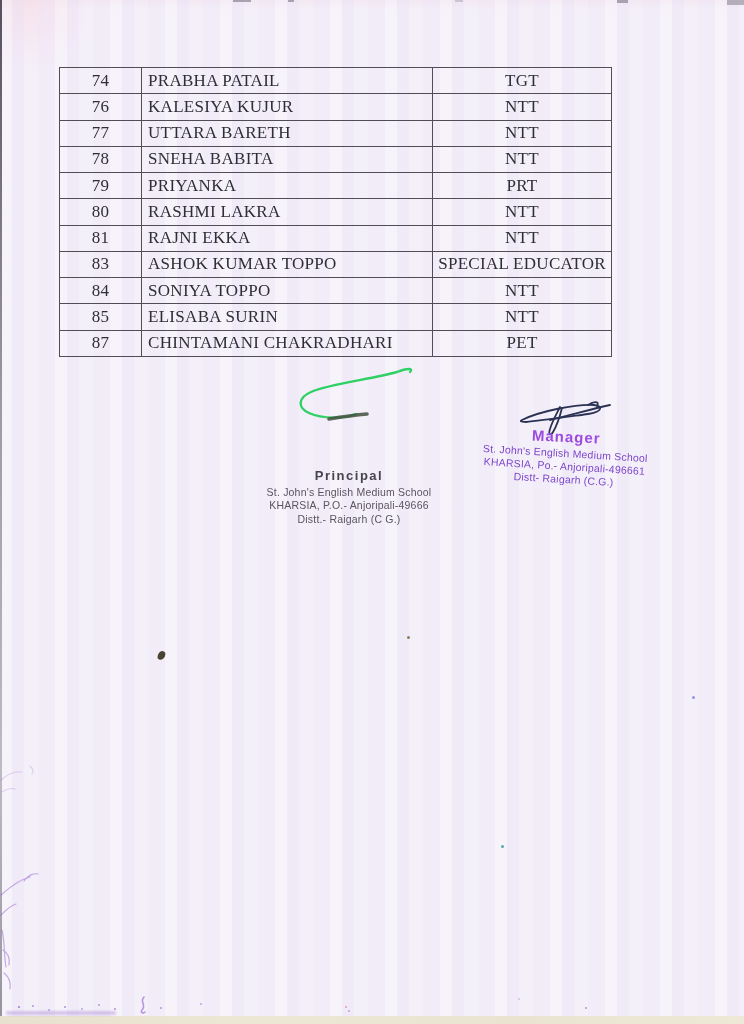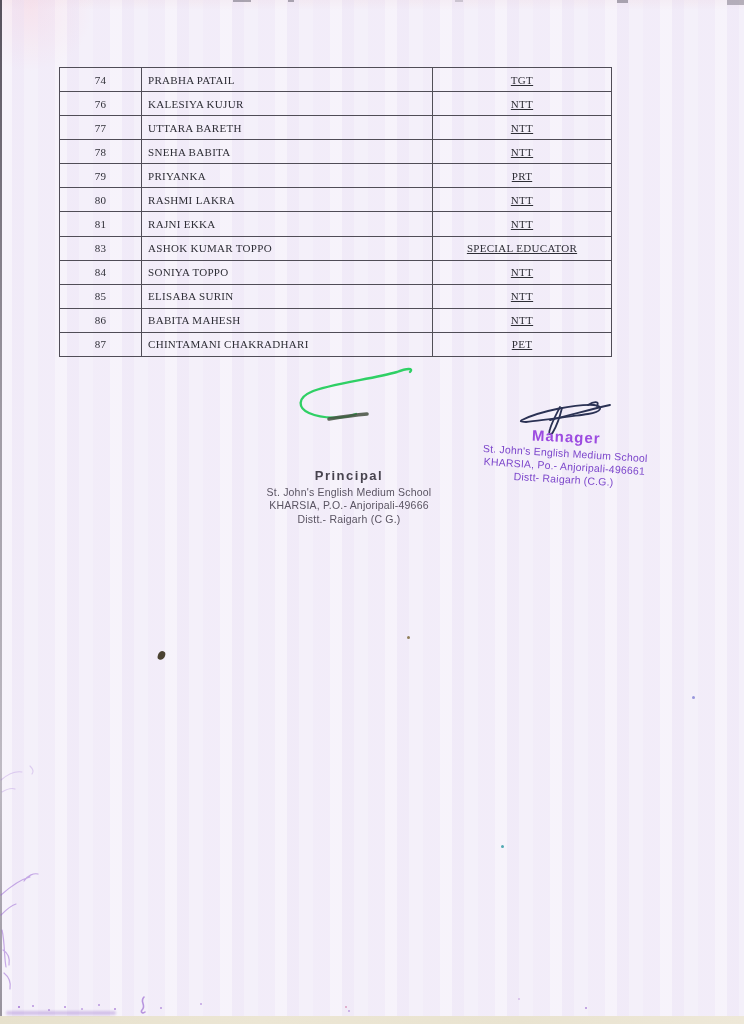--- a/index.html
+++ b/index.html
@@ -42,25 +42,25 @@
       80px -2px 0 rgba(135,75,200,.4), 96px 2px 0 rgba(135,75,200,.45),
       142px 1px 0 rgba(135,75,200,.4), 182px -3px 0 rgba(135,75,200,.35),
       327px 0px 0 rgba(200,90,140,.4), 330px 4px 0 rgba(135,75,200,.35),
       500px -8px 0 rgba(170,110,210,.3), 567px 1px 0 rgba(135,75,200,.45);}
   .squiggle-svg{position:absolute;left:136px;top:995px;}
   .scratch-svg{position:absolute;left:0;top:855px;}
   .scratch-svg2{position:absolute;left:0;top:762px;opacity:.5;}
   
   table.staff{position:absolute;left:59px;top:67px;width:543px;height:290px;
     border-collapse:collapse;table-layout:fixed;
-    font-family:"Liberation Serif",serif;font-size:11px;color:#2e2e36;letter-spacing:.3px;}
+    font-family:"Liberation Serif",serif;font-size:17px;color:#2e2e36;letter-spacing:.3px;}
   table.staff td{border:1.6px solid #504d57;padding:0 0 0 2px;white-space:nowrap;overflow:hidden;}
   table.staff td.c-sno{width:81px;text-align:center;padding-left:0;}
   table.staff td.c-name{width:284px;text-align:left;padding-left:6px;}
-  table.staff td.c-desig{width:178px;text-align:center;padding-left:0;text-decoration:underline;}
+  table.staff td.c-desig{width:178px;text-align:center;padding-left:0;}
   
   .sig{position:absolute;}
   .stamp{position:absolute;text-align:center;}
   .stamp .title{font-weight:bold;}
   .stamp .line{white-space:nowrap;}
   .stamp-principal{left:258px;top:423px;width:182px;color:#5a5462;}
   .stamp-principal .title{font-size:13px;letter-spacing:1.5px;color:#47434e;margin-bottom:3px;margin-top:45px;}
   .stamp-principal .line{font-size:10.5px;line-height:13.4px;letter-spacing:.2px;}
   .stamp-manager{left:470px;top:428px;width:190px;transform:rotate(3.5deg);color:#7c46cb;}
   .stamp-manager .title{font-size:15px;letter-spacing:1px;color:#9c4be0;margin-bottom:2px;transform:rotate(-1deg);}
@@ -148,25 +148,20 @@
           <td class="c-sno">84</td>
           <td class="c-name">SONIYA TOPPO</td>
           <td class="c-desig">NTT</td>
         </tr>
         <tr>
           <td class="c-sno">85</td>
           <td class="c-name">ELISABA SURIN</td>
           <td class="c-desig">NTT</td>
         </tr>
         <tr>
-          <td class="c-sno">86</td>
-          <td class="c-name">BABITA MAHESH</td>
-          <td class="c-desig">NTT</td>
-        </tr>
-        <tr>
           <td class="c-sno">87</td>
           <td class="c-name">CHINTAMANI CHAKRADHARI</td>
           <td class="c-desig">PET</td>
         </tr>
       </tbody>
   </table>
 
   <svg class="sig" style="left:293px;top:363px;" width="128" height="64" viewBox="0 0 128 64">
     <path d="M 117,9 C 121,5 114,5 104,9 C 80,16 35,21 18,29 C 4,35 5,45 16,50 C 30,56 50,56 63,51" stroke="#2fd065" stroke-width="2.4" fill="none" stroke-linecap="round"></path>
     <path d="M 36,56 C 48,54 62,52 74,51" stroke="#44503f" stroke-width="3.6" fill="none" stroke-linecap="round" opacity="0.85"></path>

